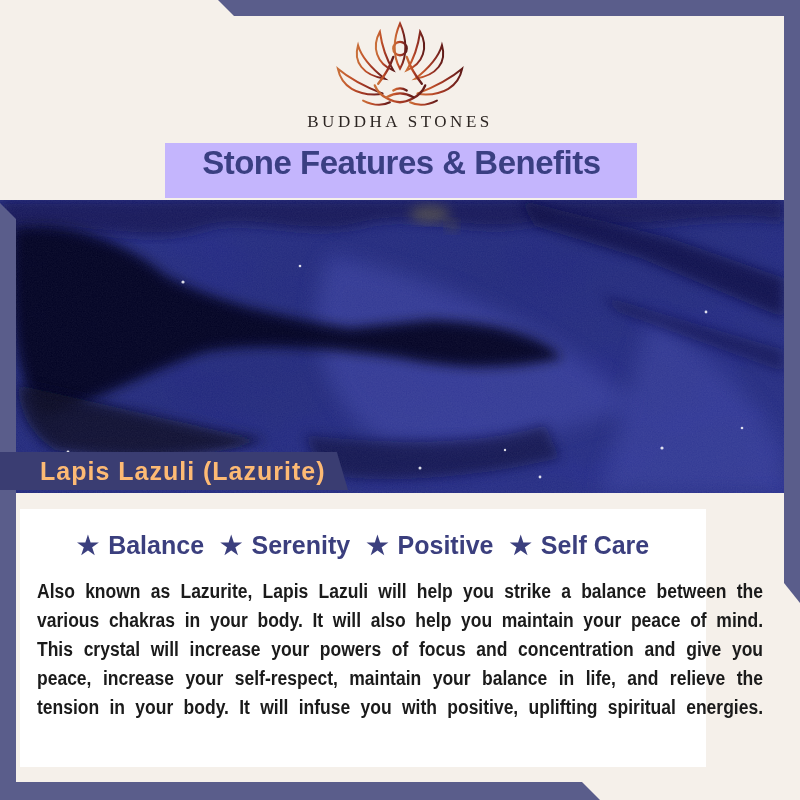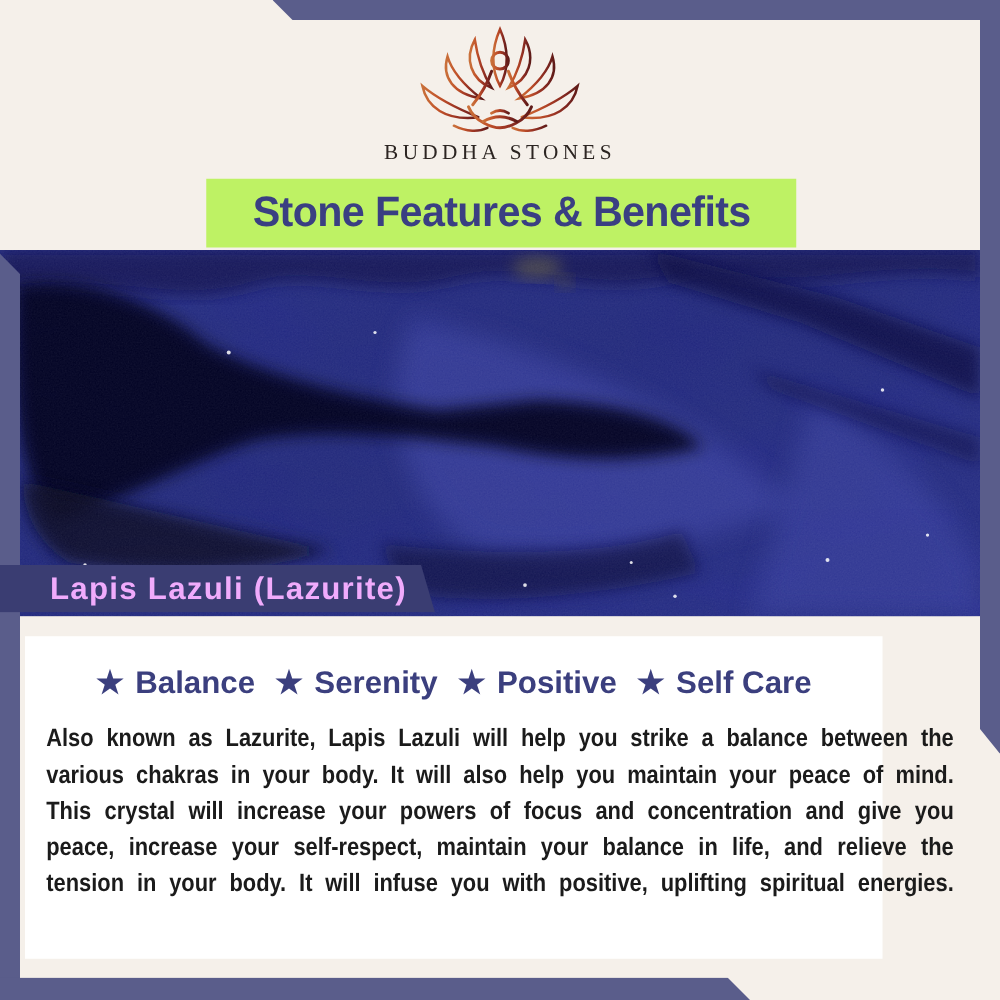--- a/index.html
+++ b/index.html
@@ -21,37 +21,37 @@
   
   .logo-wrap{position:absolute;left:320px;top:20px;width:160px;height:94px;z-index:2;}
   .brand-name{
     position:absolute;left:0;top:112px;width:800px;text-align:center;
     font-family:"Liberation Serif",serif;font-size:17px;letter-spacing:3.5px;
     color:#2c2522;z-index:2;
   }
   
   .banner{
     position:absolute;left:165px;top:143px;width:472px;height:55px;
-    background:#bef264;z-index:5;display:flex;align-items:center;justify-content:center;
+    background:#c4b5fd;z-index:5;display:flex;align-items:flex-start;justify-content:center;
   }
   .banner h1{
     margin:0;font-size:34px;font-weight:bold;color:#3a3f82;letter-spacing:-0.5px;
     transform:scaleX(0.97);white-space:nowrap;
   }
   
   .photo{position:absolute;left:0;top:200px;width:784px;height:293px;z-index:3;}
   .photo svg{display:block;}
   
   .stone-label{
     position:absolute;left:0;top:452px;width:348px;height:38px;background:#3a3d72;
     clip-path:polygon(0 0,96.8% 0,100% 100%,0 100%);
     z-index:6;display:flex;align-items:center;
   }
   .stone-label span{
-    padding-left:40px;color:#f0abfc;font-size:25px;font-weight:bold;letter-spacing:1px;
+    padding-left:40px;color:#fdba74;font-size:25px;font-weight:bold;letter-spacing:1px;
     white-space:nowrap;
   }
   
   .content-box{
     position:absolute;left:20px;top:509px;width:686px;height:258px;
     background:#ffffff;z-index:2;
   }
   .benefits{
     position:absolute;left:0;top:22px;width:100%;text-align:center;
     font-size:25px;font-weight:bold;color:#3b3f7e;white-space:nowrap;

